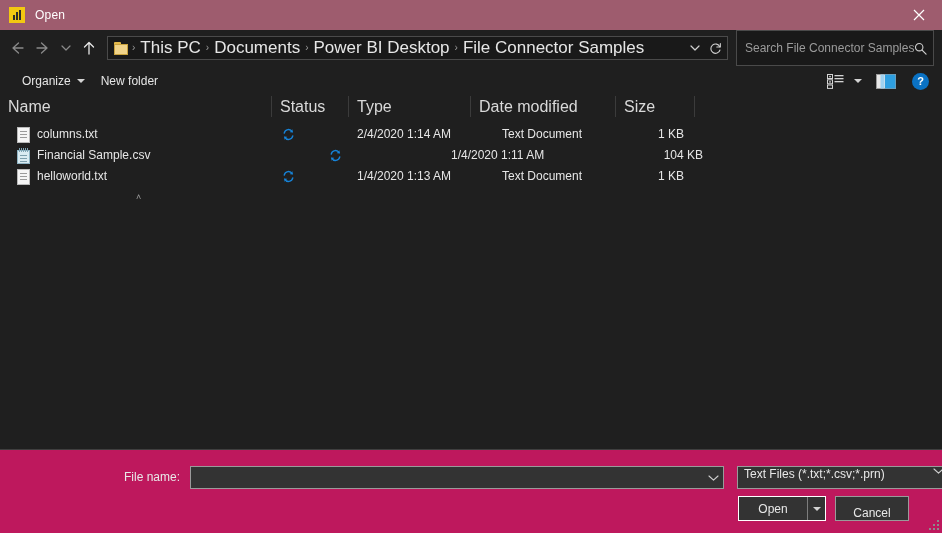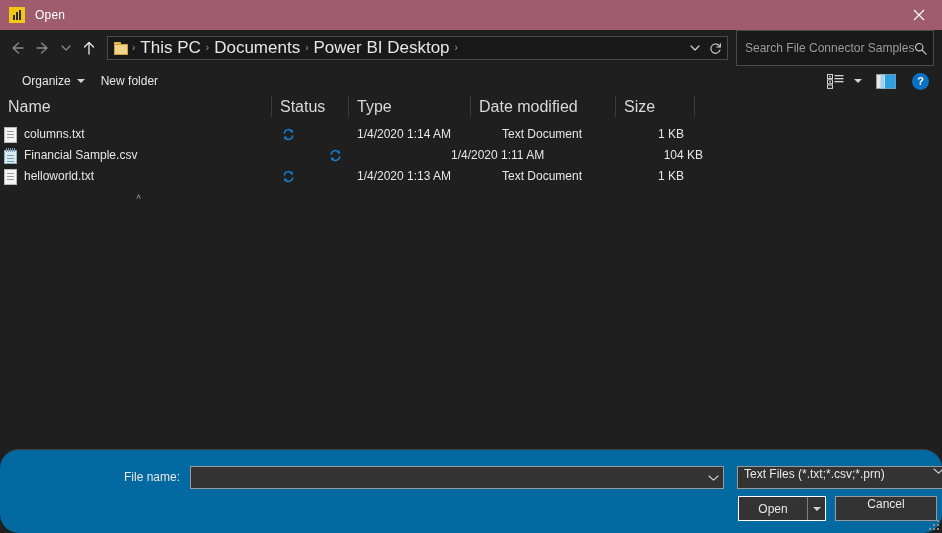--- a/index.html
+++ b/index.html
@@ -237,21 +237,21 @@
     color: #e6e6e6;
     height: 21px;
     line-height: 21px;
     padding-left: 8px;
     white-space: nowrap;
     overflow: hidden;
   }
   .fcell.col-name {
     width: 272px;
     display: flex; align-items: center; gap: 7px;
-    padding-left: 4px;
+    padding-left: 17px;
   }
   .fcell.col-status { width: 77px; display:flex; align-items:center; padding-left:10px; }
   .fcell.col-date { width: 145px; }
   .fcell.col-type { width: 122px; }
   .fcell.col-size { width: 79px; text-align: right; padding-left:0; padding-right: 11px; }
 
   
   .ficon { width: 13px; height: 16px; position: relative; flex: 0 0 auto; }
   .ficon.txt .page {
     position:absolute; inset:0;
@@ -278,24 +278,23 @@
     position:absolute; left:2px; top:4px; right:2px; height:7px;
     background: repeating-linear-gradient(
       to bottom, #7d9fad 0 1px, transparent 1px 3px);
   }
   .sync-icon { color:#1683d8; display:flex; }
   .fname { color:#e6e6e6; }
 
   
   #footer {
     flex: 0 0 84px;
-    background: #0369a1;
+    background: #be185d;
     border-top: 1px solid #3f3f3f;
     position: relative;
-    border-radius: 19px;
   }
   #fn-label-pos { position:absolute; left:124px; top:20px; color:#e8e8e8; font-size:12px; }
   #filename-combo {
     position: absolute;
     left: 190px; top: 16px;
     width: 534px; height: 23px;
     background: #333333;
     border: 1px solid #9a9a9a;
     display: flex; align-items: center;
     padding: 0 4px 0 6px;
@@ -329,24 +328,24 @@
     color: #e8e8e8; font-size: 12px;
   }
   #open-caret-part {
     width: 18px;
     border-left: 1px solid #7d7d7d;
     display: flex; align-items: center; justify-content: center;
   }
   #cancel-btn {
     position: absolute;
     left: 835px; top: 46px;
-    width: 102px; height: 25px;
+    width: 74px; height: 25px;
     background: #333333;
     border: 1px solid #9a9a9a;
-    display: flex; align-items: flex-start; justify-content: center;
+    display: flex; align-items: flex-end; justify-content: center;
     color: #e8e8e8; font-size: 12px;
   }
   #grip {
     position: absolute;
     right: 3px; bottom: 3px;
     width: 12px; height: 12px;
   }
   #grip i {
     position: absolute;
     width: 2px; height: 2px;
@@ -400,20 +399,21 @@
         <div class="tab"></div>
           <div class="body"></div>
       </div>
       <span class="crumb-sep">›</span>
       <span class="crumb">This PC</span>
       <span class="crumb-sep">›</span>
       <span class="crumb">Documents</span>
       <span class="crumb-sep">›</span>
       <span class="crumb">Power BI Desktop</span>
       <span class="crumb-sep">›</span>
+      <span class="crumb">File Connector Samples</span>
       <span id="crumb-spacer"></span>
       <span id="addr-dropdown">
         <svg width="10" height="8" viewBox="0 0 10 8" aria-hidden="true">
           <path d="M1 2 L5 6 L9 2" stroke="currentColor" stroke-width="1.2" fill="none" stroke-linecap="round" stroke-linejoin="round"></path>
         </svg>
       </span>
       <span id="addr-refresh">
         <svg width="13" height="13" viewBox="0 0 14 14" aria-hidden="true">
           <path d="M11.6 5.2 A5 5 0 1 0 11.8 8.6" stroke="currentColor" stroke-width="1.2" fill="none" stroke-linecap="round"></path>
           <path d="M12.2 1.6 V5.4 H8.4" stroke="currentColor" stroke-width="1.2" fill="none" stroke-linecap="round" stroke-linejoin="round"></path>
@@ -490,21 +490,21 @@
       <div class="fcell col-status">
         <span class="sync-icon">
           <svg width="13" height="13" viewBox="0 0 14 14" aria-hidden="true">
             <path d="M2.4 5.4 A4.6 4.6 0 0 1 11 4.2" stroke="currentColor" stroke-width="1.5" fill="none" stroke-linecap="round"></path>
             <path d="M11.6 8.6 A4.6 4.6 0 0 1 3 9.8" stroke="currentColor" stroke-width="1.5" fill="none" stroke-linecap="round"></path>
             <path d="M11.4 1.4 L11.4 4.6 L8.3 4.6 Z" fill="currentColor"></path>
             <path d="M2.6 12.6 L2.6 9.4 L5.7 9.4 Z" fill="currentColor"></path>
           </svg>
         </span>
       </div>
-      <div class="fcell col-date">1/4/2020 1:14 AM</div>
+      <div class="fcell col-date">2/4/2020 1:14 AM</div>
       <div class="fcell col-type">Text Document</div>
       <div class="fcell col-size">1 KB</div>
     </div>
 
     <div class="frow" style="top:49px;gap:47px;">
       <div class="fcell col-name">
         <span class="ficon csv">
           <span class="pad"></span>
           <span class="spiral">
               <i></i>

